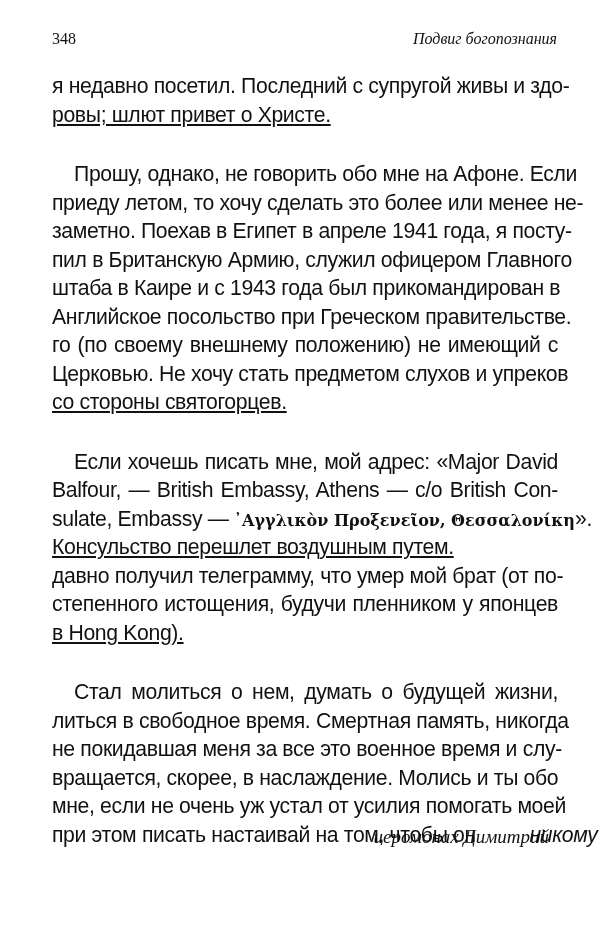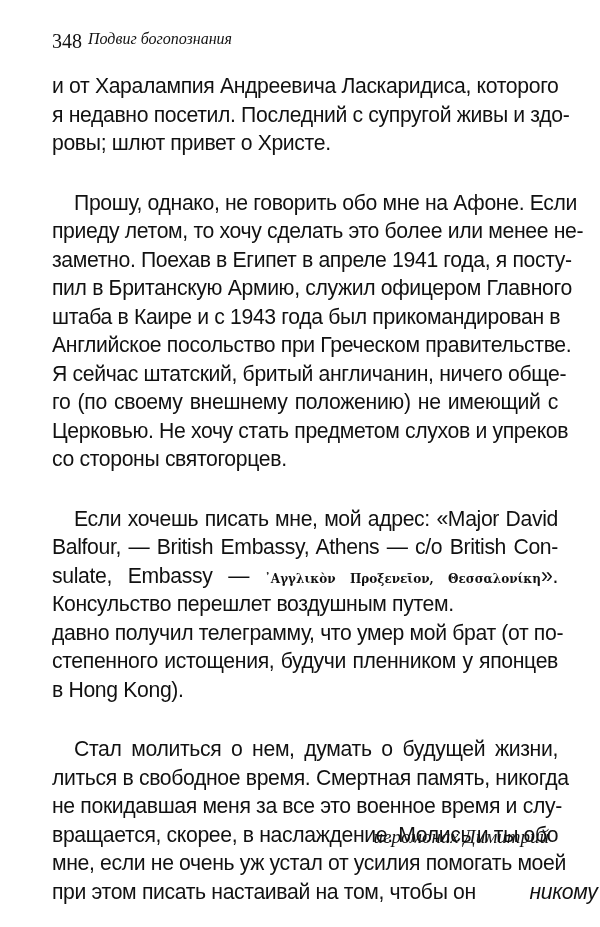--- a/index.html
+++ b/index.html
@@ -1,48 +1,46 @@
 <!DOCTYPE html>
 <html><head>
 <meta charset="utf-8">
 <style>
   html, body { margin: 0; padding: 0; background: #ffffff; }
   body { width: 600px; height: 927px; position: relative; overflow: hidden; color: #111; }
   .page { position: absolute; left: 0; top: 0; width: 600px; height: 927px; }
   .running-head { position: absolute; top: 30px; left: 52px; width: 505px; height: 20px; font-family: "Liberation Serif", serif; }
-  .page-number { position: absolute; left: 0; top: 0; font-size: 20px; }
-  .book-title { position: absolute; left: 16px; width: 505px; top: 0; text-align: left; font-size: 16px; font-style: italic; padding-left: 20px; box-sizing: border-box; }
+  .page-number { position: absolute; left: 0; top: 0; font-size: 16px; }
+  .book-title { position: absolute; left: 0; width: 505px; top: 0; text-align: right; font-size: 16px; font-style: italic; padding-left: 20px; box-sizing: border-box; }
   .body { position: absolute; left: 52px; top: 72px; width: 506px; font-family: "Liberation Sans", sans-serif; font-size: 21.2px; line-height: 28.5px; letter-spacing: -0.35px; }
   .line { display: block; white-space: nowrap; text-align: justify; text-align-last: justify; height: 28.5px; }
-  .line.last { text-align-last: left; }
+  .line.last { text-align-last: left; text-decoration: underline; }
   .line.indent { padding-left: 22px; margin-top: 31px; }
-  .greek { font-family: "DejaVu Serif", serif; font-size: 12px; font-weight: bold; letter-spacing: 0; }
+  .greek { font-family: "DejaVu Serif", serif; font-size: 16px; font-weight: bold; letter-spacing: 0; }
   .em { font-style: italic; margin-left: 48px; }
   .signature { position: absolute; top: 826px; right: 51px; font-family: "Liberation Serif", serif; font-size: 19px; font-style: italic; }
 </style>
 </head>
 <body>
 
 <div class="page">
   <div class="running-head">
     <span class="page-number">348</span>
     <span class="book-title">Подвиг богопознания</span>
   </div>
 
   <div class="body">
-    <span class="line">и от Харалампия Андреевича Ласкаридиса, которого</span>
     <span class="line">я недавно посетил. Последний с супругой живы и здо-</span>
     <span class="line last">ровы; шлют привет о Христе.</span>
     <span class="line indent">Прошу, однако, не говорить обо мне на Афоне. Если</span>
     <span class="line">приеду летом, то хочу сделать это более или менее не-</span>
     <span class="line">заметно. Поехав в Египет в апреле 1941 года, я посту-</span>
     <span class="line">пил в Британскую Армию, служил офицером Главного</span>
     <span class="line">штаба в Каире и с 1943 года был прикомандирован в</span>
     <span class="line">Английское посольство при Греческом правительстве.</span>
-    <span class="line">Я сейчас штатский, бритый англичанин, ничего обще-</span>
     <span class="line">го (по своему внешнему положению) не имеющий с</span>
     <span class="line">Церковью. Не хочу стать предметом слухов и упреков</span>
     <span class="line last">со стороны святогорцев.</span>
     <span class="line indent">Если хочешь писать мне, мой адрес: «Major David</span>
     <span class="line">Balfour, — British Embassy, Athens — c/o British Con-</span>
     <span class="line"><span>sulate, Embassy — </span><span class="greek">᾿Αγγλικὸν Προξενεῖον, Θεσσαλονίκη</span><span>».</span></span>
     <span class="line last">Консульство перешлет воздушным путем.</span>
     <span class="line">давно получил телеграмму, что умер мой брат (от по-</span>
     <span class="line">степенного истощения, будучи пленником у японцев</span>
     <span class="line last">в Hong Kong).</span>

